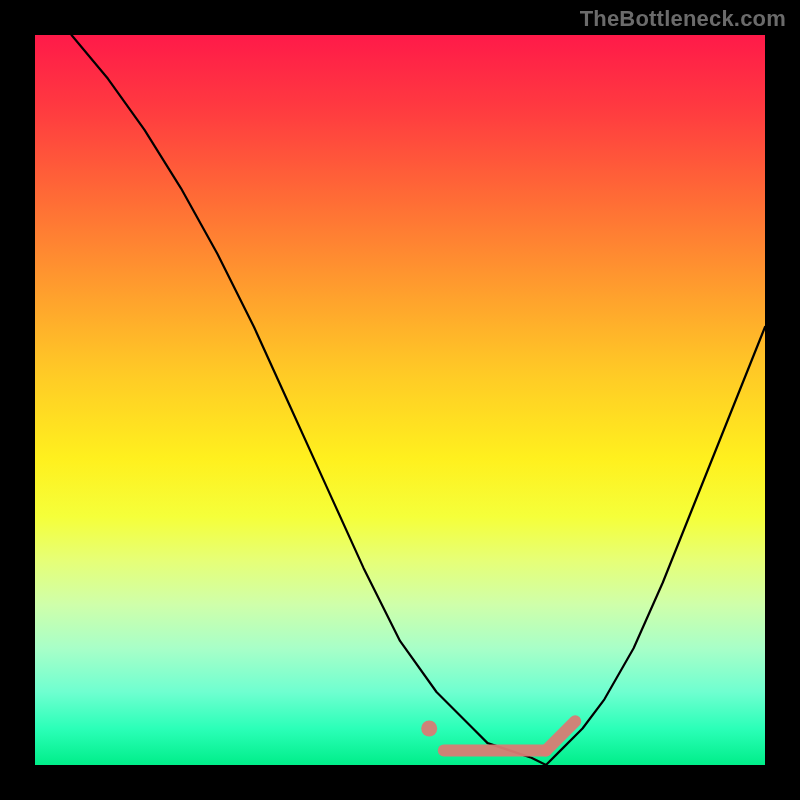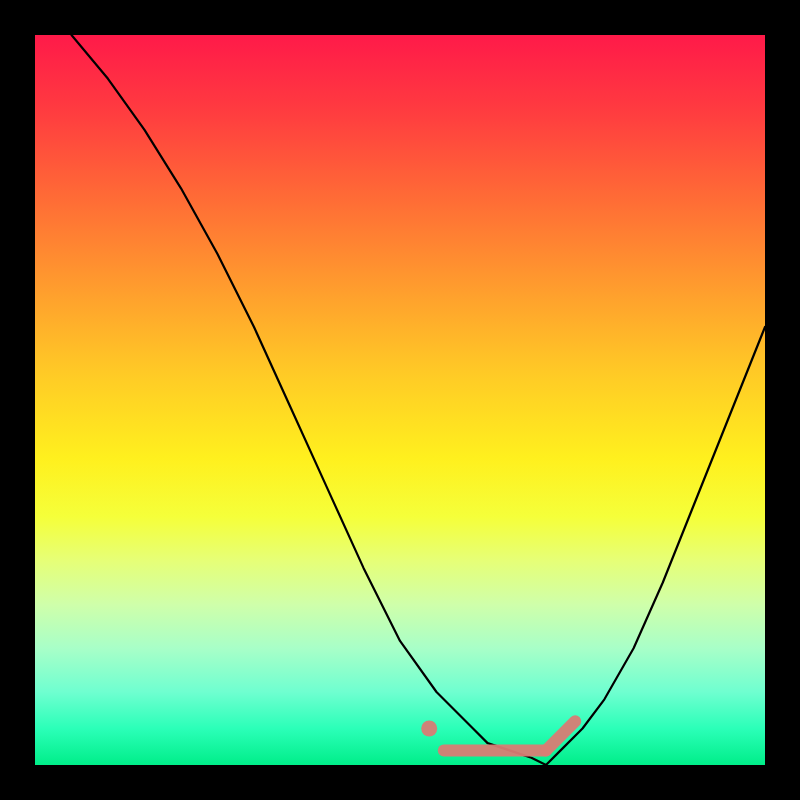--- a/index.html
+++ b/index.html
@@ -74,20 +74,21 @@
     opacity: 0.95;
   }
   .highlight-dot {
     fill: #d87c74;
     opacity: 0.95;
   }
 </style>
 </head>
 <body>
 <div class="frame">
+  <div class="attribution">TheBottleneck.com</div>
 
   <div class="plot">
     <div class="gradient"></div>
     <svg class="overlay" viewBox="0 0 730 730" preserveAspectRatio="none">
       <path id="curve-left" class="curve" d="M36.5 0.0 L73.0 43.8 L109.5 94.9 L146.0 153.3 L182.5 219.0 L219.0 292.0 L255.5 372.3 L292.0 452.6 L328.5 532.9 L365.0 605.9 L401.5 657.0 L438.0 693.5 L452.6 708.1 L474.5 715.4 L496.4 722.7 L511.0 730.0"></path>
       <path id="curve-right" class="curve" d="M511.0 730.0 L525.6 715.4 L547.5 693.5 L569.4 664.3 L598.6 613.2 L627.8 547.5 L657.0 474.5 L686.2 401.5 L715.4 328.5 L730.0 292.0"></path>
       <circle id="hl-dot" class="highlight-dot" r="8" cx="394.2" cy="693.5"></circle>
       <path id="hl-flat" class="highlight" d="M408.8 715.4 L511.0 715.4"></path>
       <path id="hl-rise" class="highlight" d="M511.0 715.4 L540.2 686.2"></path>
     </svg>

